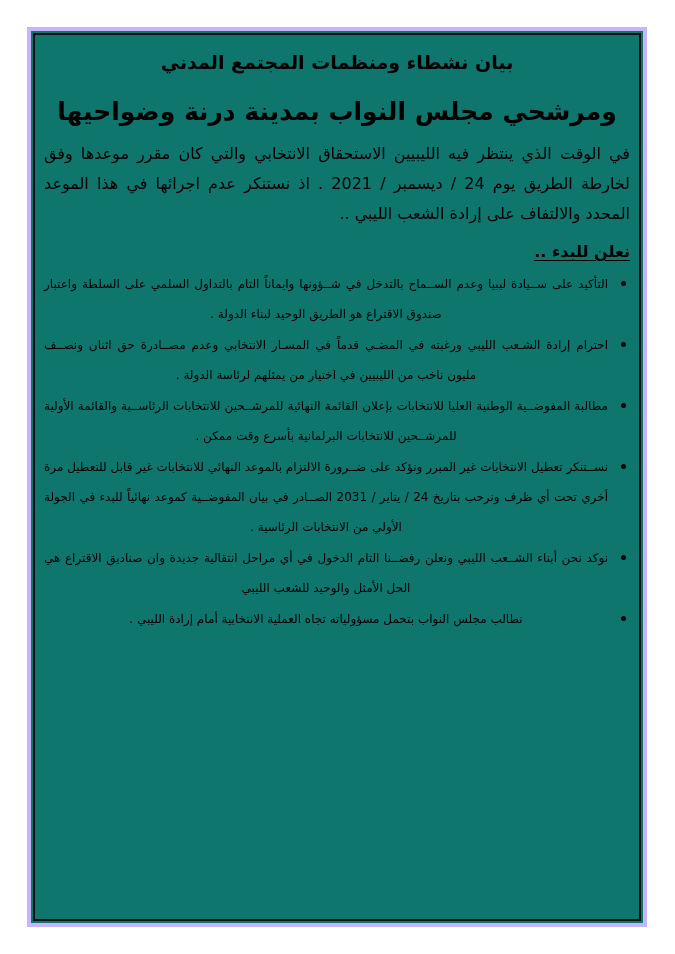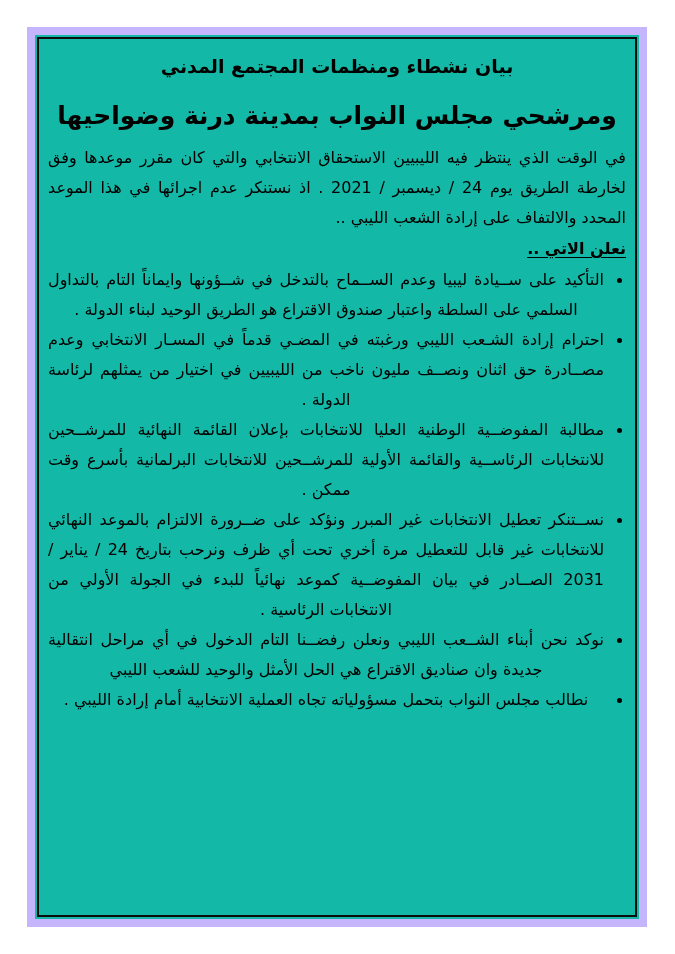--- a/index.html
+++ b/index.html
@@ -14,22 +14,22 @@
     font-family: "DejaVu Sans", sans-serif;
     color: #000;
   }
   .sheet-outer {
     position: absolute;
     left: 27px;
     top: 27px;
     width: 620px;
     height: 900px;
     box-sizing: border-box;
-    border: 8px solid #c4b5fd;
-    background: #14b8a6;
+    border: 4px solid #c4b5fd;
+    background: #0f766e;
   }
   .sheet-inner {
     position: absolute;
     inset: 2px;
     box-sizing: border-box;
     border: 2px solid #0d0d0d;
     padding: 6px 9px 0 9px;
     direction: rtl;
     overflow: hidden;
   }
@@ -43,40 +43,40 @@
   }
   .title-2 {
     margin: 24px 0 0 0;
     text-align: center;
     font-size: 25px;
     font-weight: bold;
     line-height: 26px;
     letter-spacing: 0.5px;
   }
   .intro {
-    margin: 14px 0 1px 0;
+    margin: 14px 0 8px 0;
     font-size: 16px;
     line-height: 30px;
     text-align: justify;
   }
   .declare {
     margin: 1px 0 0 0;
     font-size: 16px;
     font-weight: bold;
     text-decoration: underline;
     text-underline-offset: 3px;
     line-height: 30px;
   }
   ul.points {
     margin: 1px 0 0 0;
     padding: 0 20px 0 0;
     list-style-type: disc;
   }
   ul.points li {
-    font-size: 16px;
+    font-size: 12px;
     line-height: 30px;
     text-align: justify;
     text-align-last: center;
     padding-right: 2px;
   }
   ul.points li::marker {
     color: #000;
     font-size: 15px;
   }
   .closing {
@@ -92,21 +92,21 @@
 
 <div class="sheet-outer">
   <div class="sheet-inner">
 
     <div class="title-1">بيان نشطاء ومنظمات المجتمع المدني</div>
 
     <div class="title-2">ومرشحي مجلس النواب بمدينة درنة وضواحيها</div>
 
     <p class="intro">في الوقت الذي ينتظر فيه الليبيين الاستحقاق الانتخابي والتي كان مقرر موعدها وفق لخارطة الطريق يوم 24 / ديسمبر / 2021 . اذ نستنكر عدم اجرائها في هذا الموعد المحدد والالتفاف على إرادة الشعب الليبي ..</p>
 
-    <p class="declare">نعلن الاتي ..</p>
+    <p class="declare">نعلن للبدء ..</p>
 
     <ul class="points">
       <li>التأكيد على ســيادة ليبيا وعدم الســماح بالتدخل في شــؤونها وايماناً التام بالتداول السلمي على السلطة واعتبار صندوق الاقتراع هو الطريق الوحيد لبناء الدولة .</li>
       <li>احترام إرادة الشـعب الليبي ورغبته في المضـي قدماً في المسـار الانتخابي وعدم مصــادرة حق اثنان ونصــف مليون ناخب من الليبيين في اختيار من يمثلهم لرئاسة الدولة .</li>
       <li>مطالبة المفوضــية الوطنية العليا للانتخابات بإعلان القائمة النهائية للمرشــحين للانتخابات الرئاســية والقائمة الأولية للمرشــحين للانتخابات البرلمانية بأسرع وقت ممكن .</li>
       <li>نســتنكر تعطيل الانتخابات غير المبرر ونؤكد على ضــرورة الالتزام بالموعد النهائي للانتخابات غير قابل للتعطيل مرة أخري تحت أي ظرف ونرحب بتاريخ 24 / يناير / 2031 الصــادر في بيان المفوضــية كموعد نهائياً للبدء في الجولة الأولي من الانتخابات الرئاسية .</li>
       <li>نوكد نحن أبناء الشــعب الليبي ونعلن رفضــنا التام الدخول في أي مراحل انتقالية جديدة وان صناديق الاقتراع هي الحل الأمثل والوحيد للشعب الليبي</li>
       <li>نطالب مجلس النواب بتحمل مسؤولياته تجاه العملية الانتخابية أمام إرادة الليبي .</li>
     </ul>
 

